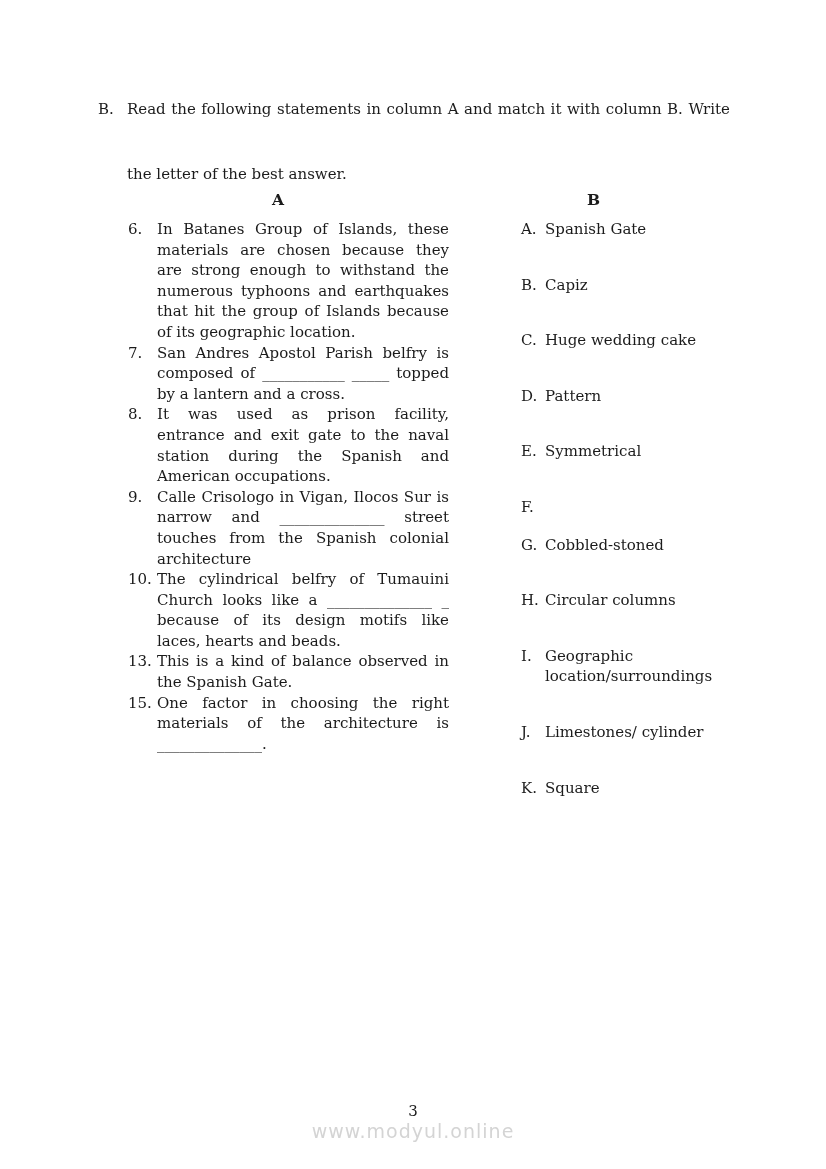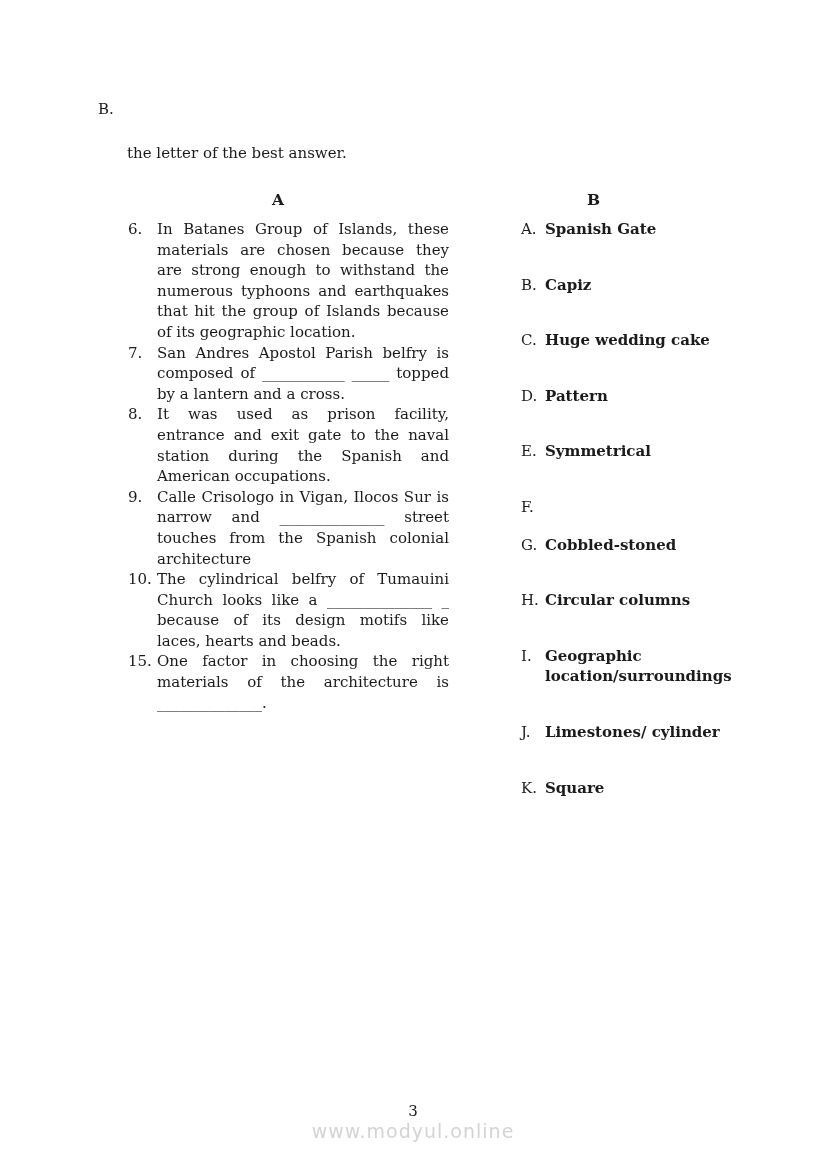--- a/index.html
+++ b/index.html
@@ -55,21 +55,21 @@
   
   .col-b {
     position: absolute;
     left: 521px;
     top: 219px;
     width: 200px;
   }
   .bitem { display: flex; margin-bottom: 35px; }
   .bitem.tight { margin-bottom: 17px; }
   .bletter { flex: 0 0 24px; }
-  .btext { flex: 1; font-weight: bold; }
+  .btext { flex: 1; }
 
   
   .page-number {
     position: absolute;
     top: 1101px;
     left: 0;
     width: 826px;
     text-align: center;
   }
   .watermark {
@@ -86,20 +86,21 @@
 </style>
 </head>
 <body>
 
 <div class="page">
 
   <div class="instruction">
     <div class="row">
       <span class="label">B.</span>
       <div class="instr-text">
+        <div class="instr-line1">Read the following statements in column A and match it with column B. Write</div>
         <div class="instr-line2">the letter of the best answer.</div>
       </div>
     </div>
   </div>
 
   <div class="col-header col-header-a">A</div>
   <div class="col-header col-header-b">B</div>
 
   <div class="col-a">
     <div class="qitem">
@@ -114,20 +115,24 @@
       <span class="qnum">8.</span>
       <div class="qtext">It was used as prison facility, entrance and exit gate to the naval station during the Spanish and American occupations.</div>
     </div>
     <div class="qitem">
       <span class="qnum">9.</span>
       <div class="qtext">Calle Crisologo in Vigan, Ilocos Sur is narrow and ______________ street touches from the Spanish colonial architecture</div>
     </div>
     <div class="qitem">
       <span class="qnum">10.</span>
       <div class="qtext">The cylindrical belfry of Tumauini Church looks like a ______________ _ because of its design motifs like laces, hearts and beads.</div>
+    </div>
+    <div class="qitem">
+      <span class="qnum">13.</span>
+      <div class="qtext">This is a kind of balance observed in the Spanish Gate.</div>
     </div>
     <div class="qitem">
       <span class="qnum">15.</span>
       <div class="qtext">One factor in choosing the right materials of the architecture is ______________.</div>
     </div>
   </div>
 
   <div class="col-b">
     <div class="bitem">
       <span class="bletter">A.</span>

